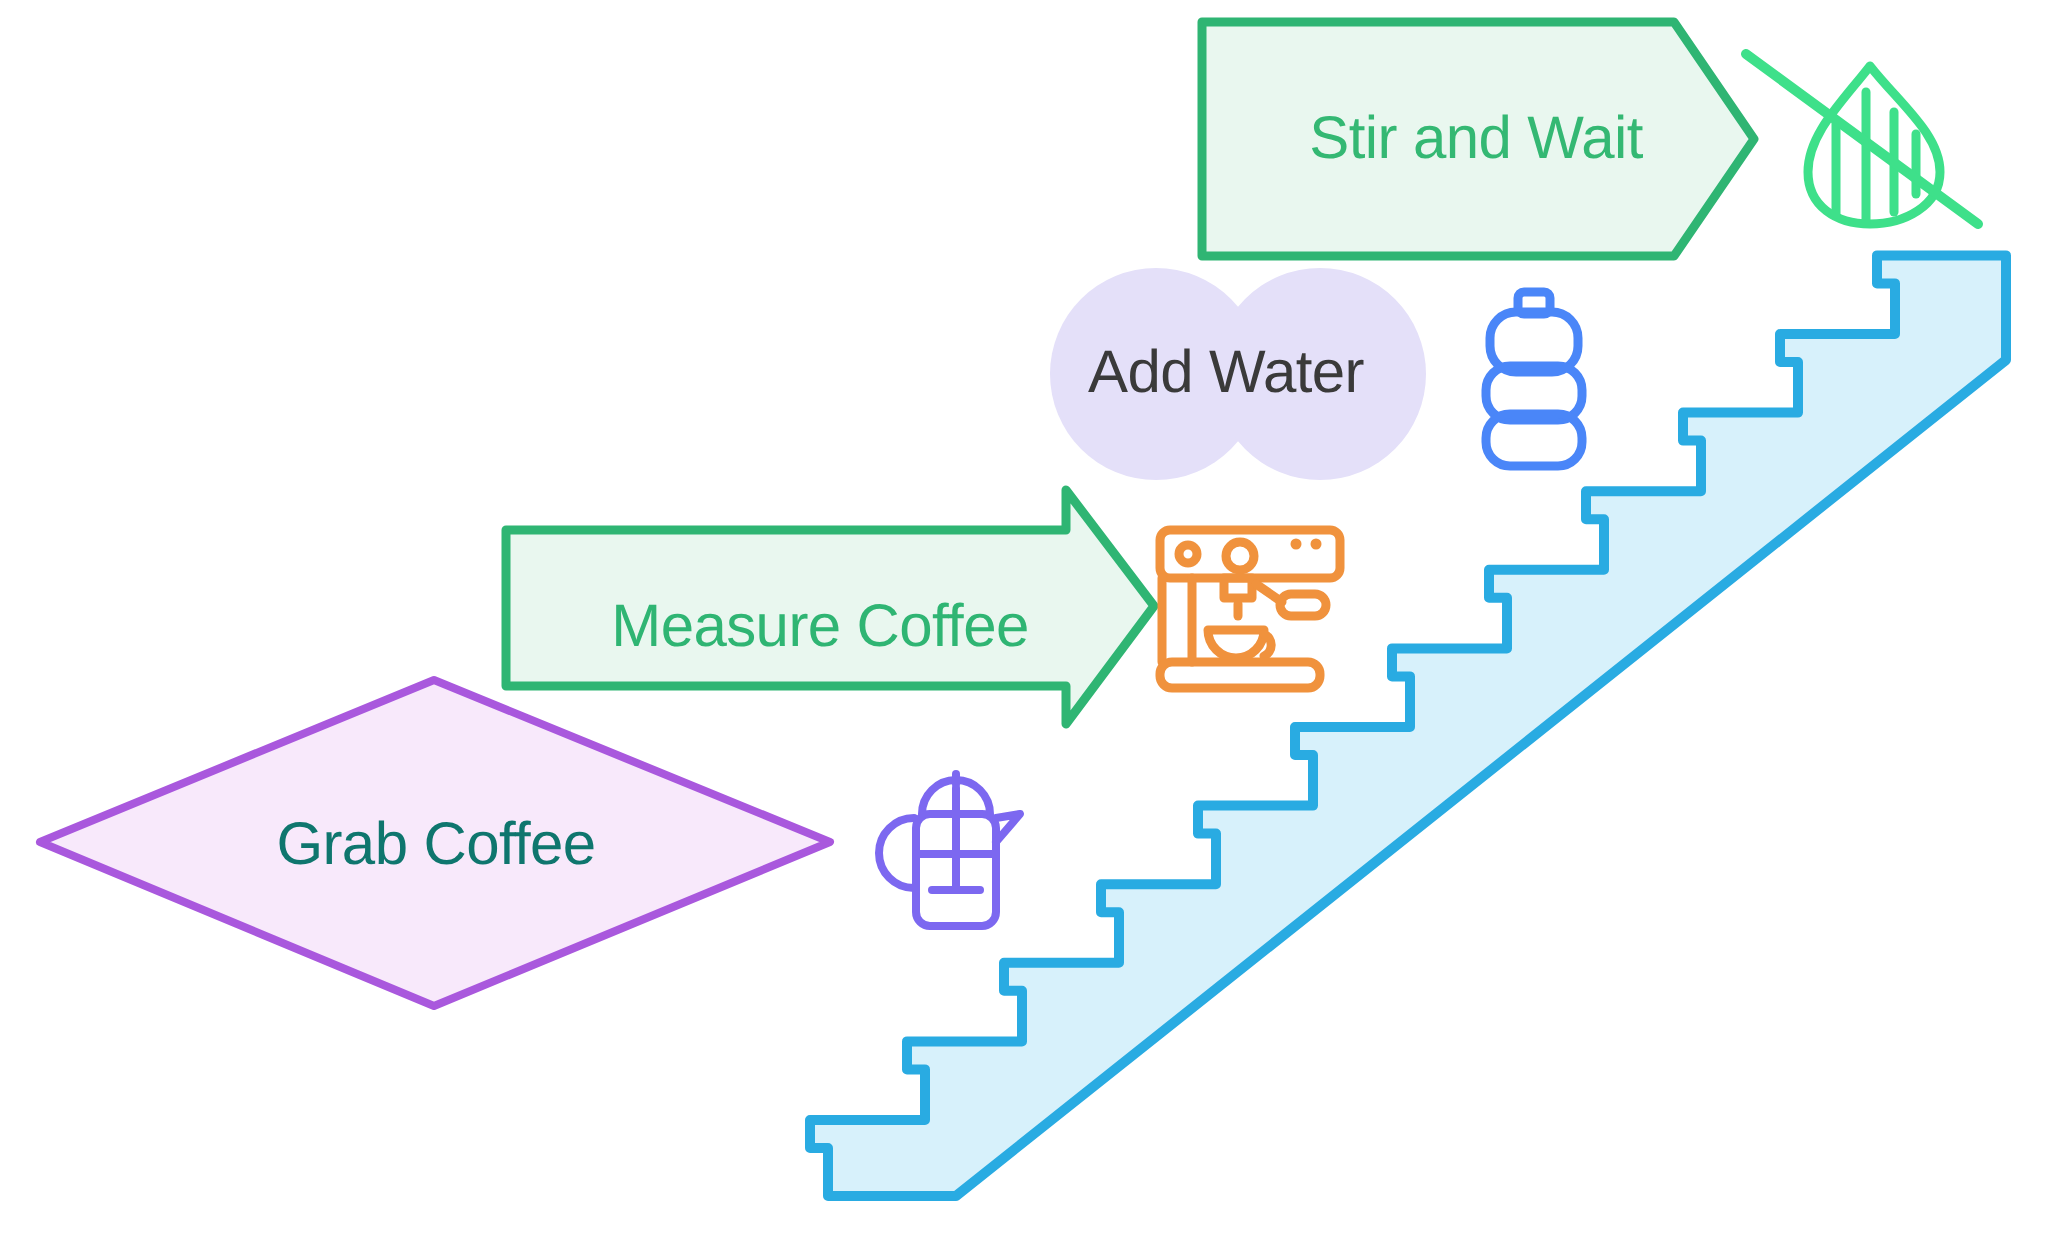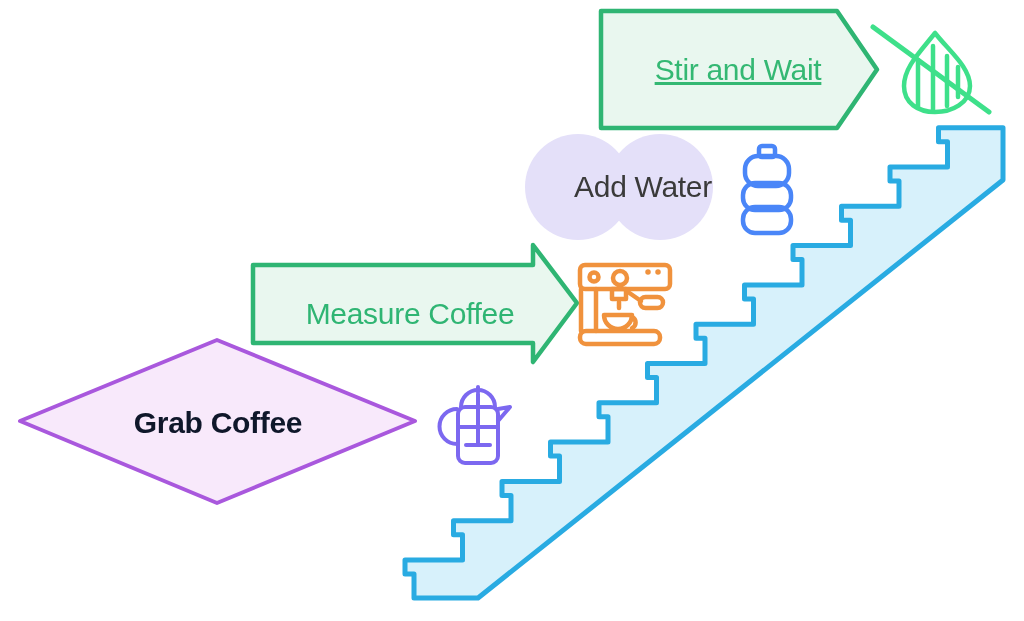--- a/index.html
+++ b/index.html
@@ -13,21 +13,21 @@
   .canvas svg{position:absolute;left:0;top:0;}
   .node-label{
     position:absolute;
     transform:translate(-50%,-50%);
     white-space:nowrap;
     font-size:30px;
     letter-spacing:-0.3px;
     line-height:1;
     user-select:none;
   }
-  .label-grab{color:#0f172a;font-weight:bold;}
+  .label-grab{color:#0f766e;}
   .label-measure{color:#2fb573;}
   .label-water{color:#3a3a3a;}
   .label-stir{color:#34b873;}
 </style>
 </head>
 <body>
 
 <div class="canvas">
 
   <svg width="1024" height="621" viewBox="0 0 1024 621">
@@ -99,16 +99,16 @@
       <path d="M947,56 L947,106"></path>
       <path d="M958,67 L958,97"></path>
       <path d="M873,27 L989,112" stroke-width="5"></path>
     </g>
   </svg>
 
   <div class="node-label label-grab" style="left:218px;top:423px;">Grab Coffee</div>
 
   <div class="node-label label-measure" style="left:410px;top:304px;margin-top:10px;">Measure Coffee</div>
 
-  <div class="node-label label-water" style="left:643px;top:187px;">Add Water</div>
+  <div class="node-label label-water" style="left:613px;top:187px;">Add Water</div>
 
-  <div class="node-label label-stir" style="left:738px;top:70px;text-decoration:underline;">Stir and Wait</div>
+  <div class="node-label label-stir" style="left:738px;top:70px;">Stir and Wait</div>
 </div>
 
 </body></html>

